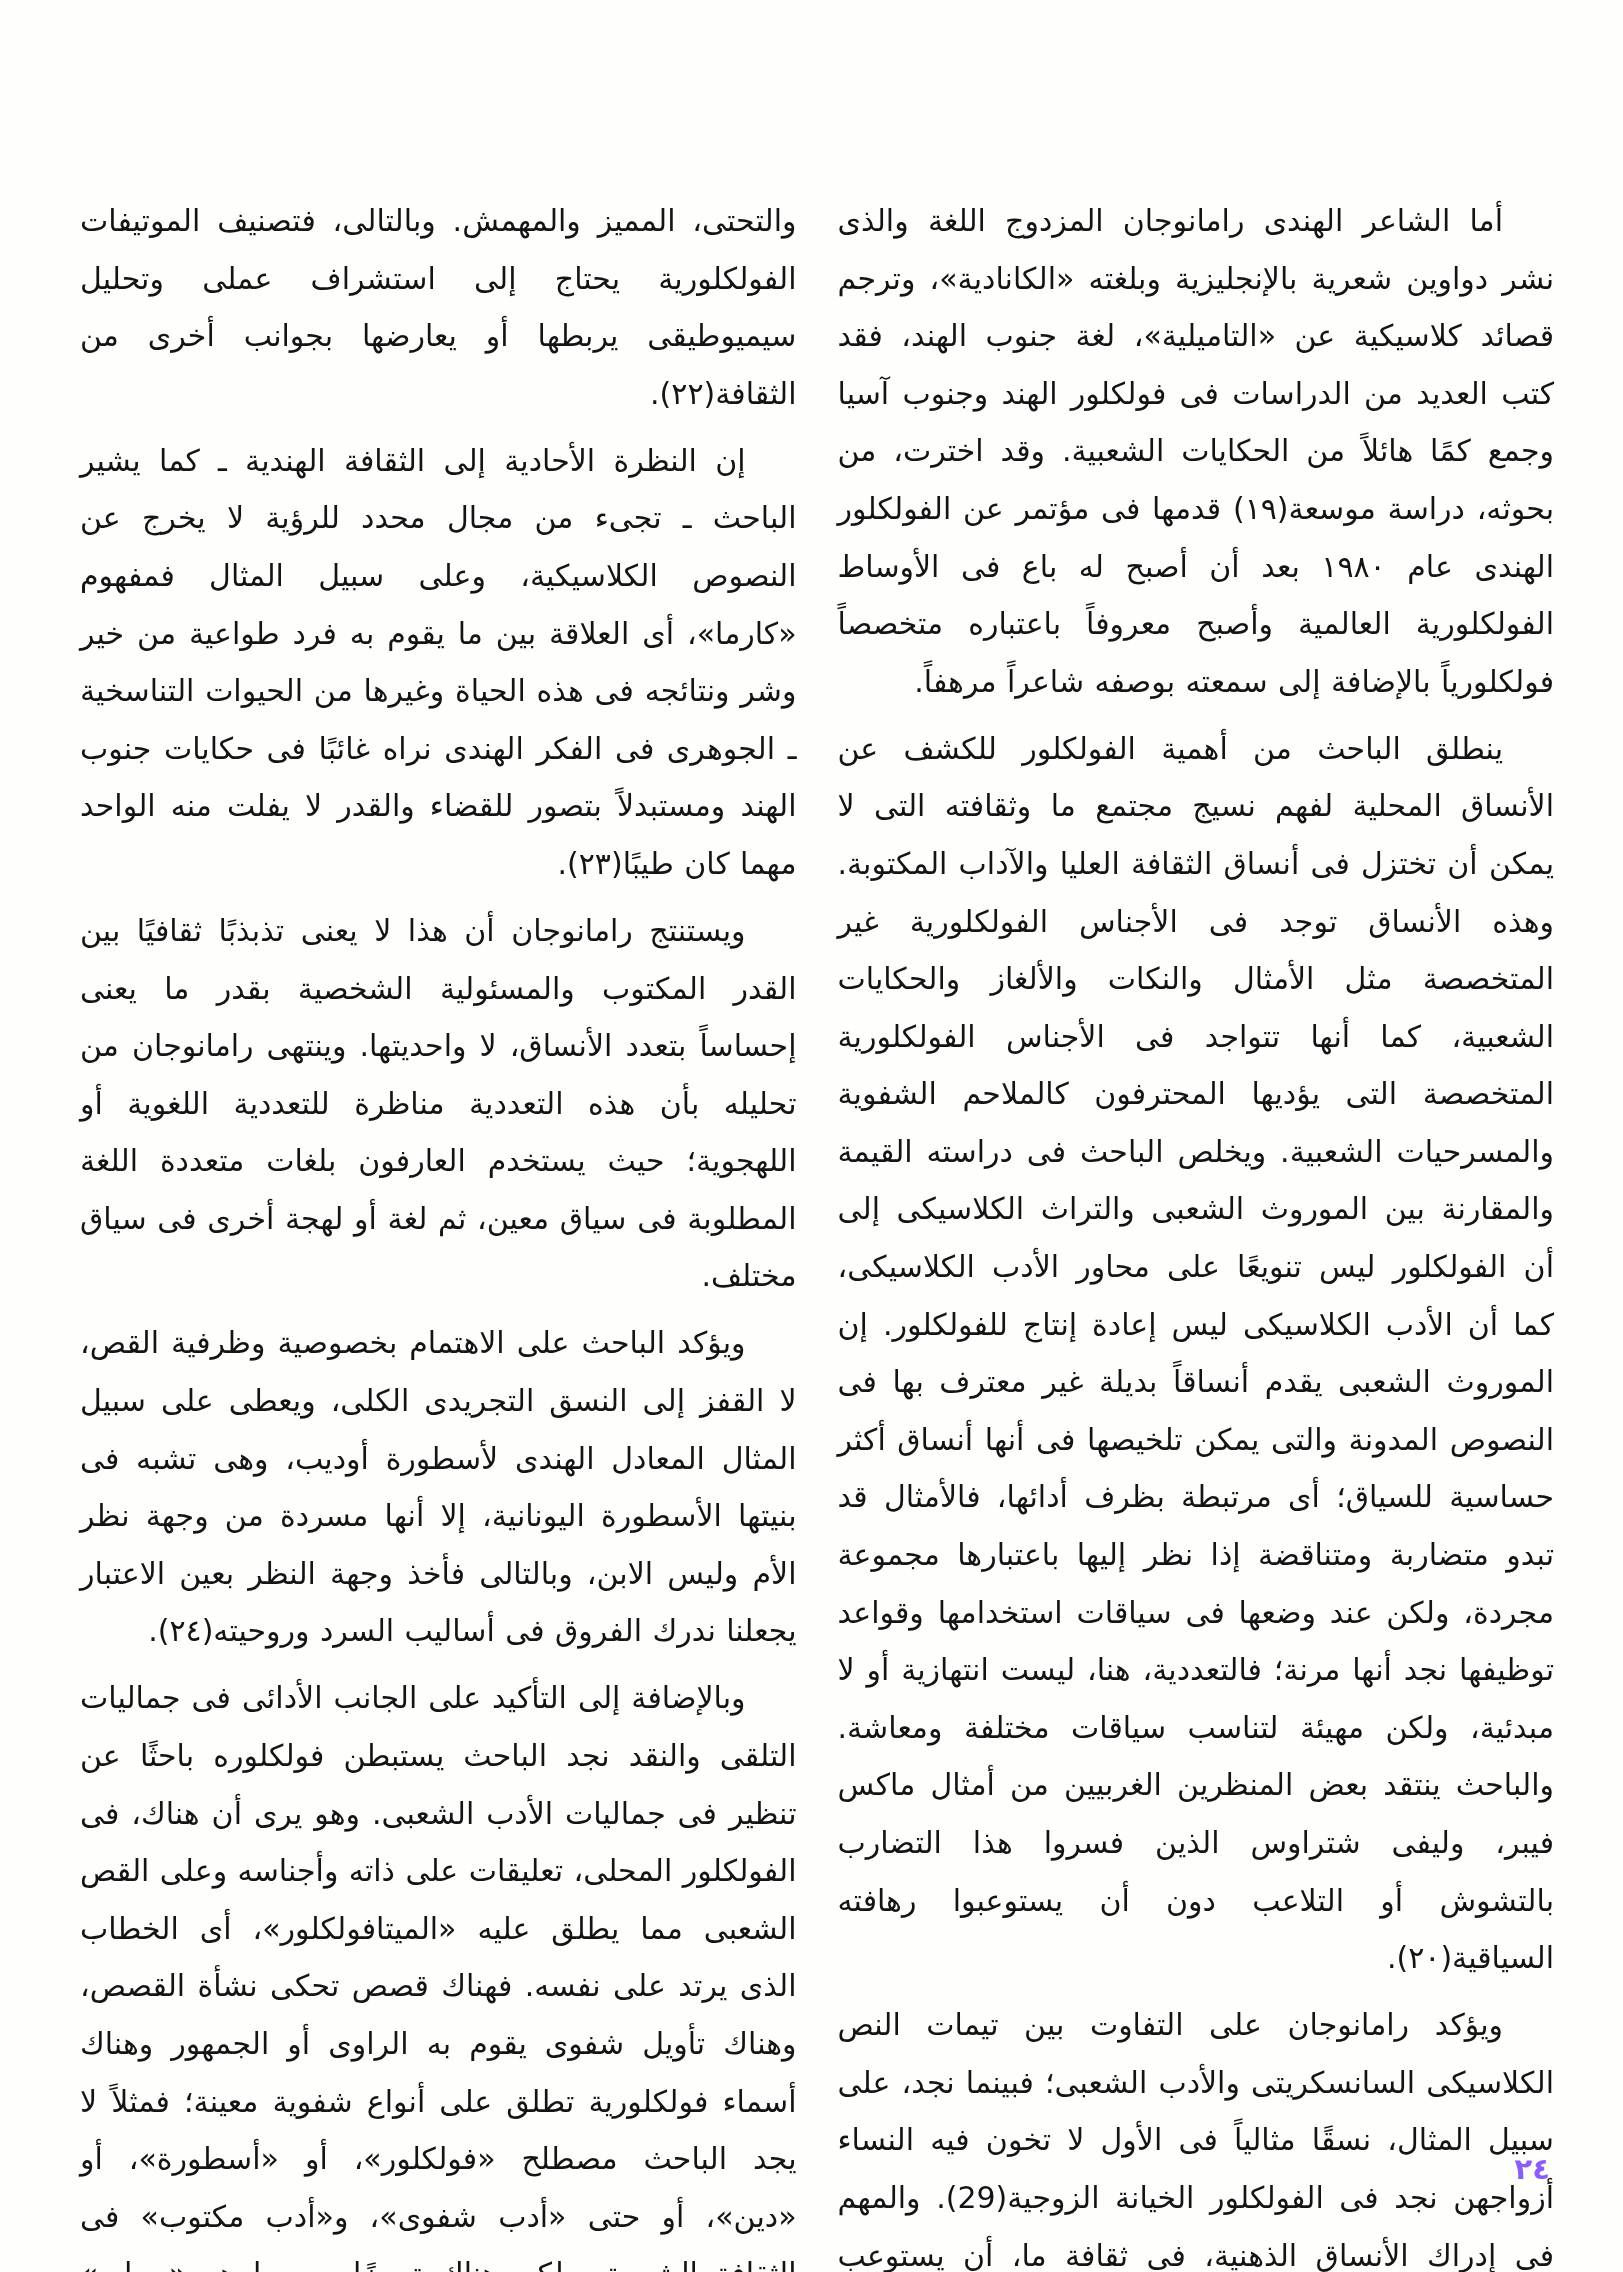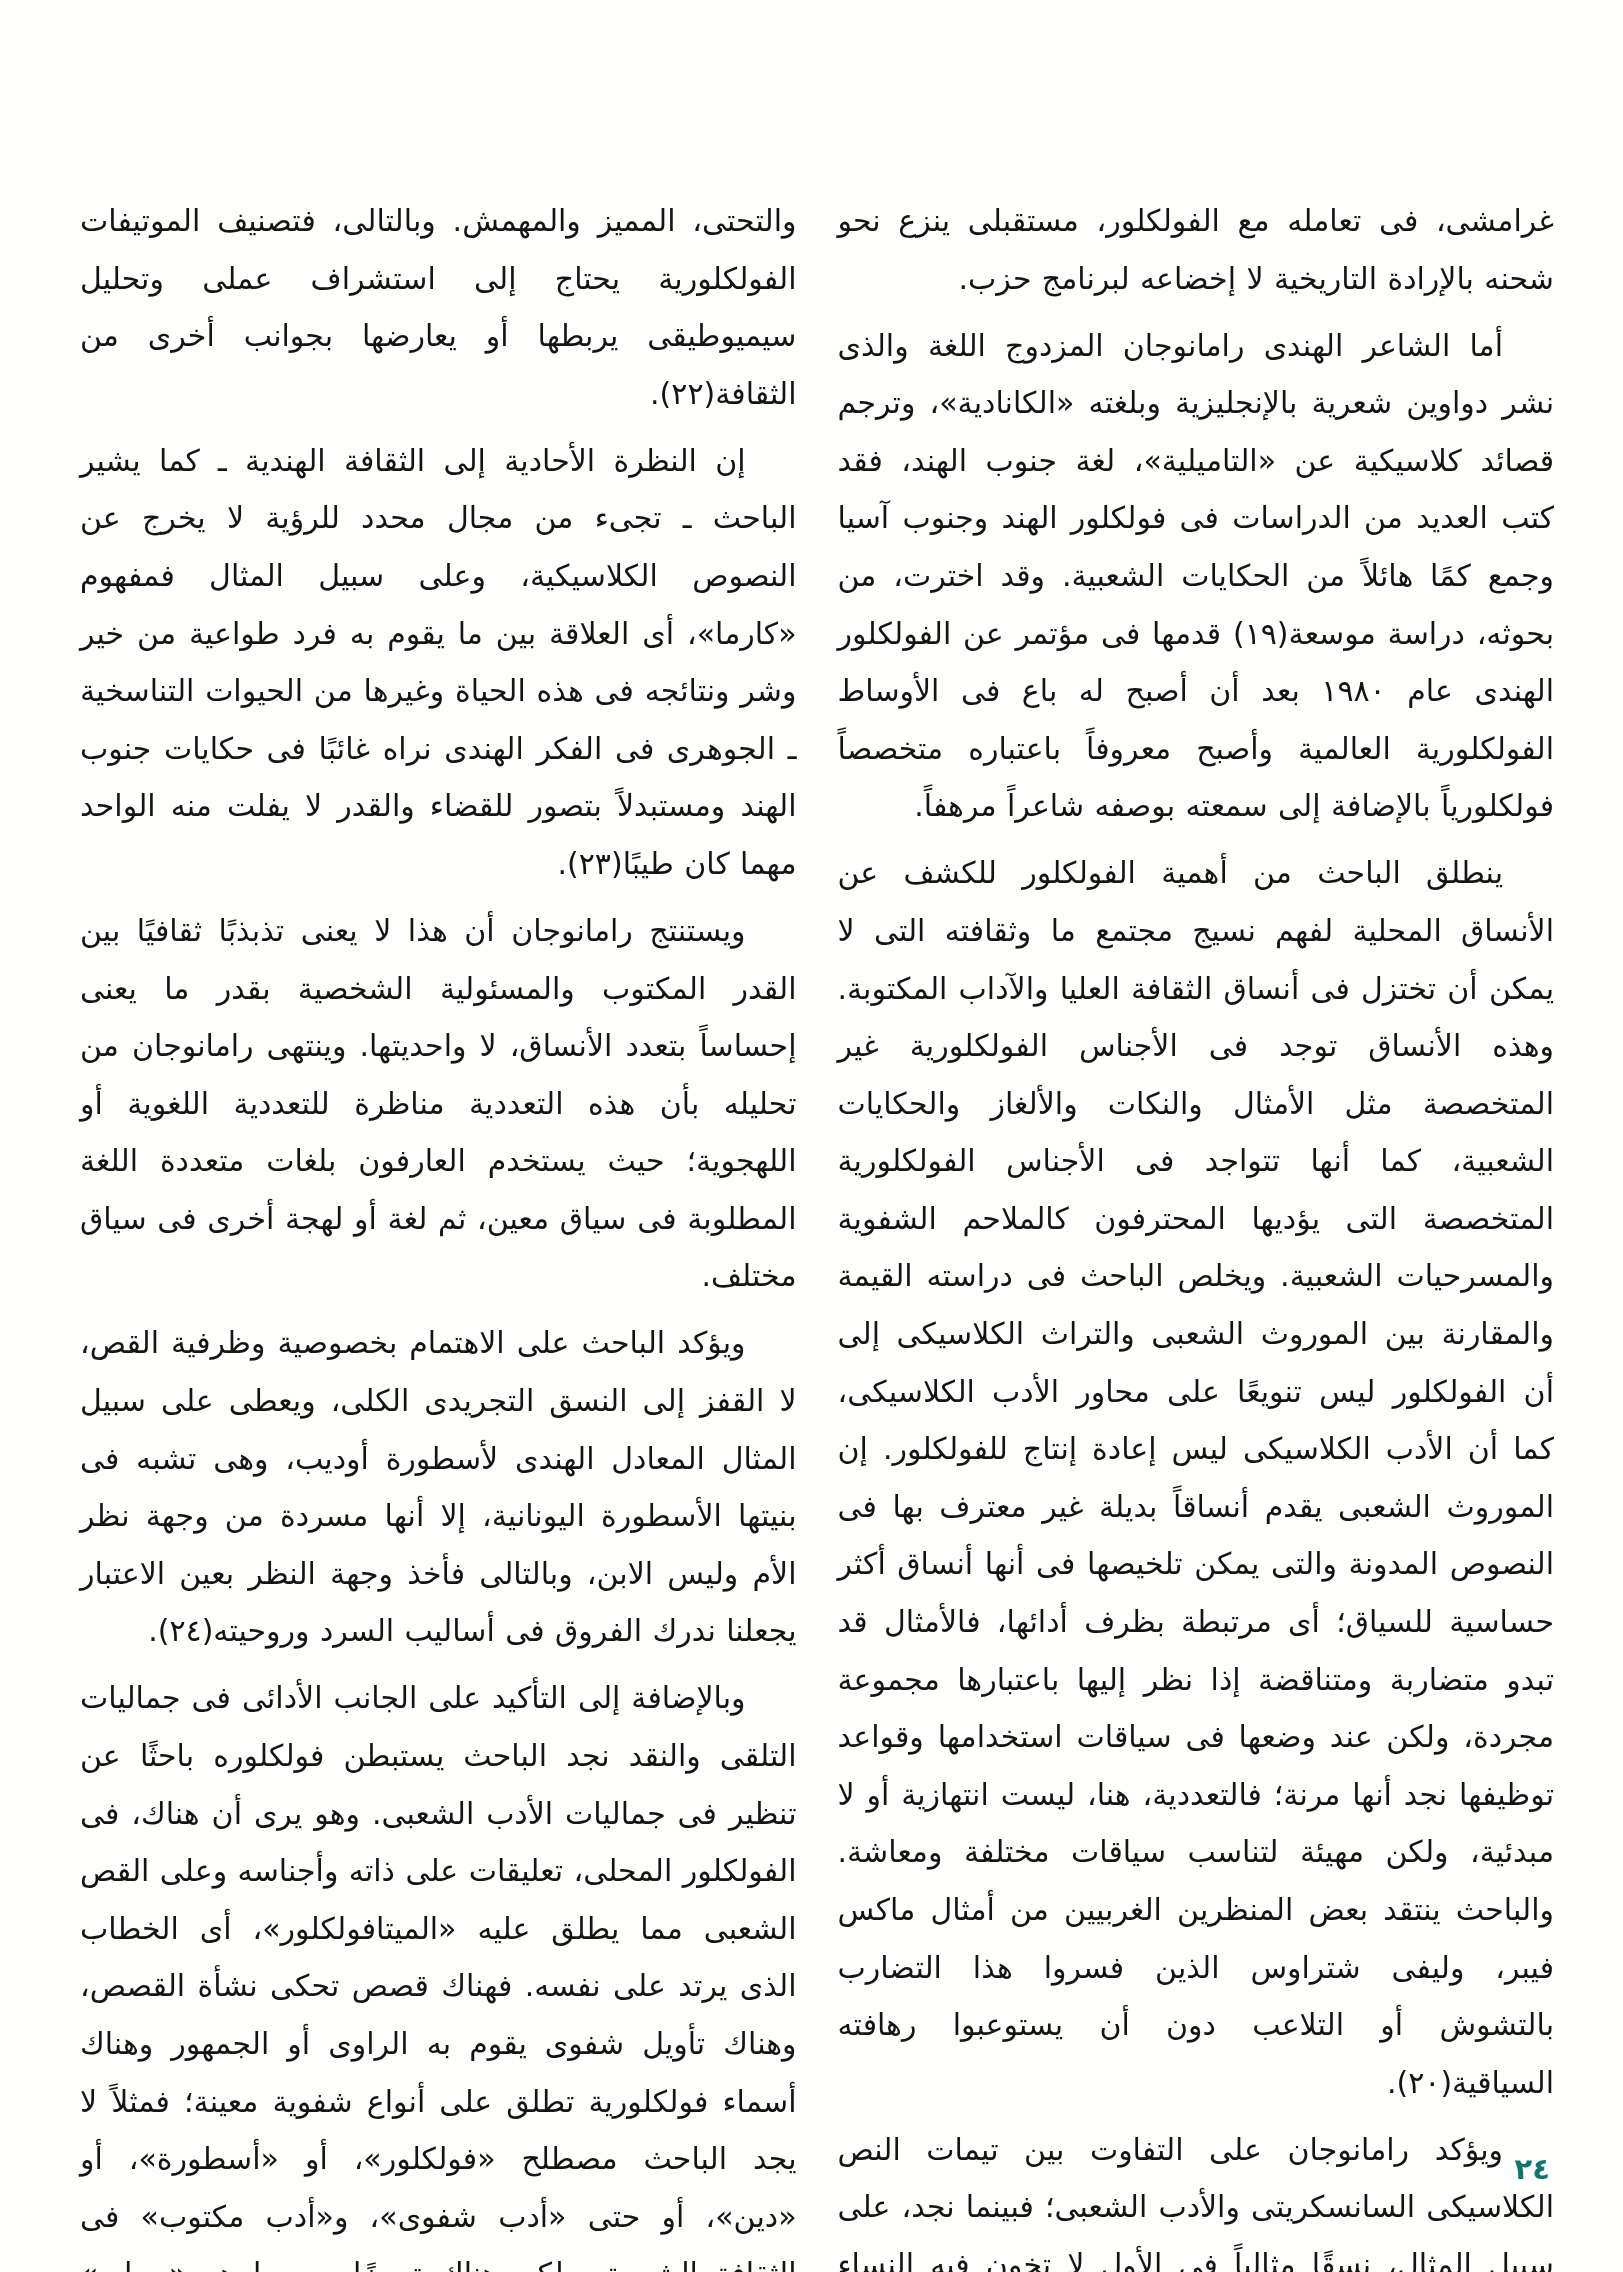--- a/index.html
+++ b/index.html
@@ -41,32 +41,31 @@
   .col p.indent {
     text-indent: 51px;
   }
   .page-number {
     position: absolute;
     bottom: 86px;
     left: auto;
     right: 73px;
     font-size: 29px;
     font-weight: bold;
-    color: #0f766e;
+    color: #8b5cf6;
   }
 </style>
 </head>
 <body>
 
 <div class="page">
 
   <div class="columns">
 
     <div class="col">
-      <p>غرامشى، فى تعامله مع الفولكلور، مستقبلى ينزع نحو شحنه بالإرادة التاريخية لا إخضاعه لبرنامج حزب.</p>
       <p class="indent">أما الشاعر الهندى رامانوجان المزدوج اللغة والذى نشر دواوين شعرية بالإنجليزية وبلغته «الكانادية»، وترجم قصائد كلاسيكية عن «التاميلية»، لغة جنوب الهند، فقد كتب العديد من الدراسات فى فولكلور الهند وجنوب آسيا وجمع كمًا هائلاً من الحكايات الشعبية. وقد اخترت، من بحوثه، دراسة موسعة(١٩) قدمها فى مؤتمر عن الفولكلور الهندى عام ١٩٨٠ بعد أن أصبح له باع فى الأوساط الفولكلورية العالمية وأصبح معروفاً باعتباره متخصصاً فولكلورياً بالإضافة إلى سمعته بوصفه شاعراً مرهفاً.</p>
       <p class="indent">ينطلق الباحث من أهمية الفولكلور للكشف عن الأنساق المحلية لفهم نسيج مجتمع ما وثقافته التى لا يمكن أن تختزل فى أنساق الثقافة العليا والآداب المكتوبة. وهذه الأنساق توجد فى الأجناس الفولكلورية غير المتخصصة مثل الأمثال والنكات والألغاز والحكايات الشعبية، كما أنها تتواجد فى الأجناس الفولكلورية المتخصصة التى يؤديها المحترفون كالملاحم الشفوية والمسرحيات الشعبية. ويخلص الباحث فى دراسته القيمة والمقارنة بين الموروث الشعبى والتراث الكلاسيكى إلى أن الفولكلور ليس تنويعًا على محاور الأدب الكلاسيكى، كما أن الأدب الكلاسيكى ليس إعادة إنتاج للفولكلور. إن الموروث الشعبى يقدم أنساقاً بديلة غير معترف بها فى النصوص المدونة والتى يمكن تلخيصها فى أنها أنساق أكثر حساسية للسياق؛ أى مرتبطة بظرف أدائها، فالأمثال قد تبدو متضاربة ومتناقضة إذا نظر إليها باعتبارها مجموعة مجردة، ولكن عند وضعها فى سياقات استخدامها وقواعد توظيفها نجد أنها مرنة؛ فالتعددية، هنا، ليست انتهازية أو لا مبدئية، ولكن مهيئة لتناسب سياقات مختلفة ومعاشة. والباحث ينتقد بعض المنظرين الغربيين من أمثال ماكس فيبر، وليفى شتراوس الذين فسروا هذا التضارب بالتشوش أو التلاعب دون أن يستوعبوا رهافته السياقية(٢٠).</p>
       <p class="indent">ويؤكد رامانوجان على التفاوت بين تيمات النص الكلاسيكى السانسكريتى والأدب الشعبى؛ فبينما نجد، على سبيل المثال، نسقًا مثالياً فى الأول لا تخون فيه النساء أزواجهن نجد فى الفولكلور الخيانة الزوجية(29). والمهم فى إدراك الأنساق الذهنية، فى ثقافة ما، أن يستوعب الباحث المنظور الفوقى</p>
     </div>
 
     <div class="col">
       <p>والتحتى، المميز والمهمش. وبالتالى، فتصنيف الموتيفات الفولكلورية يحتاج إلى استشراف عملى وتحليل سيميوطيقى يربطها أو يعارضها بجوانب أخرى من الثقافة(٢٢).</p>
       <p class="indent">إن النظرة الأحادية إلى الثقافة الهندية ـ كما يشير الباحث ـ تجىء من مجال محدد للرؤية لا يخرج عن النصوص الكلاسيكية، وعلى سبيل المثال فمفهوم «كارما»، أى العلاقة بين ما يقوم به فرد طواعية من خير وشر ونتائجه فى هذه الحياة وغيرها من الحيوات التناسخية ـ الجوهرى فى الفكر الهندى نراه غائبًا فى حكايات جنوب الهند ومستبدلاً بتصور للقضاء والقدر لا يفلت منه الواحد مهما كان طيبًا(٢٣).</p>
       <p class="indent">ويستنتج رامانوجان أن هذا لا يعنى تذبذبًا ثقافيًا بين القدر المكتوب والمسئولية الشخصية بقدر ما يعنى إحساساً بتعدد الأنساق، لا واحديتها. وينتهى رامانوجان من تحليله بأن هذه التعددية مناظرة للتعددية اللغوية أو اللهجوية؛ حيث يستخدم العارفون بلغات متعددة اللغة المطلوبة فى سياق معين، ثم لغة أو لهجة أخرى فى سياق مختلف.</p>
       <p class="indent">ويؤكد الباحث على الاهتمام بخصوصية وظرفية القص، لا القفز إلى النسق التجريدى الكلى، ويعطى على سبيل المثال المعادل الهندى لأسطورة أوديب، وهى تشبه فى بنيتها الأسطورة اليونانية، إلا أنها مسردة من وجهة نظر الأم وليس الابن، وبالتالى فأخذ وجهة النظر بعين الاعتبار يجعلنا ندرك الفروق فى أساليب السرد وروحيته(٢٤).</p>

